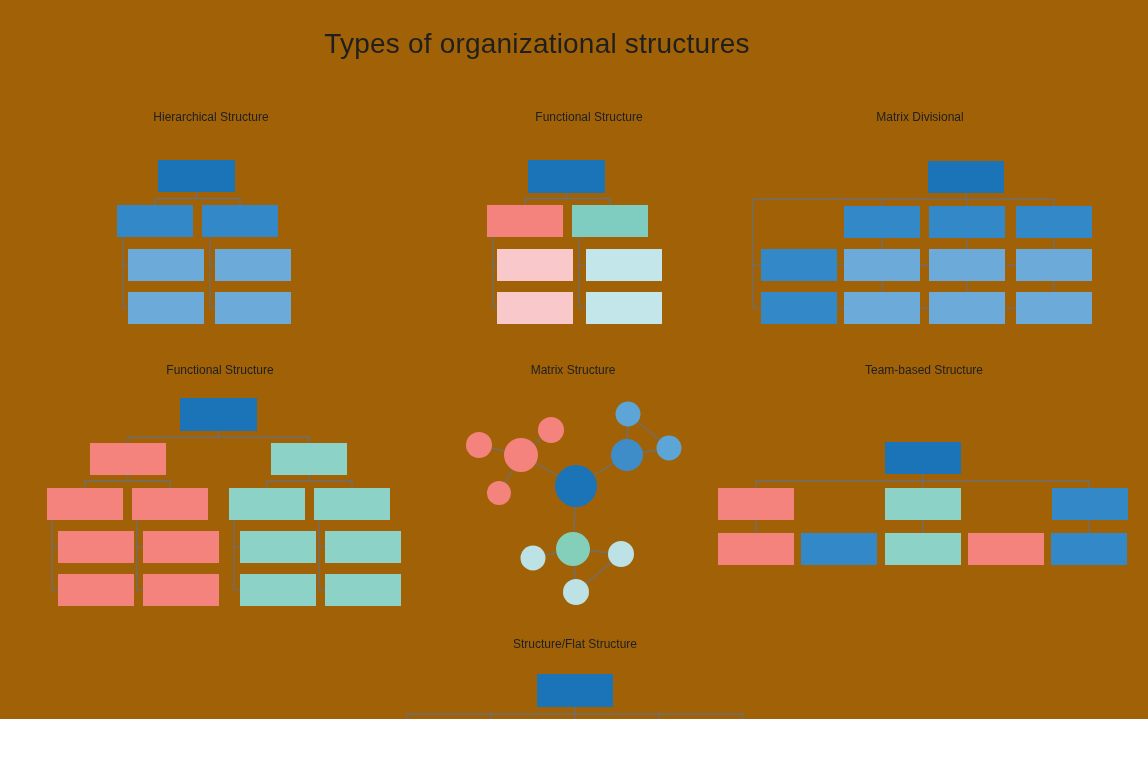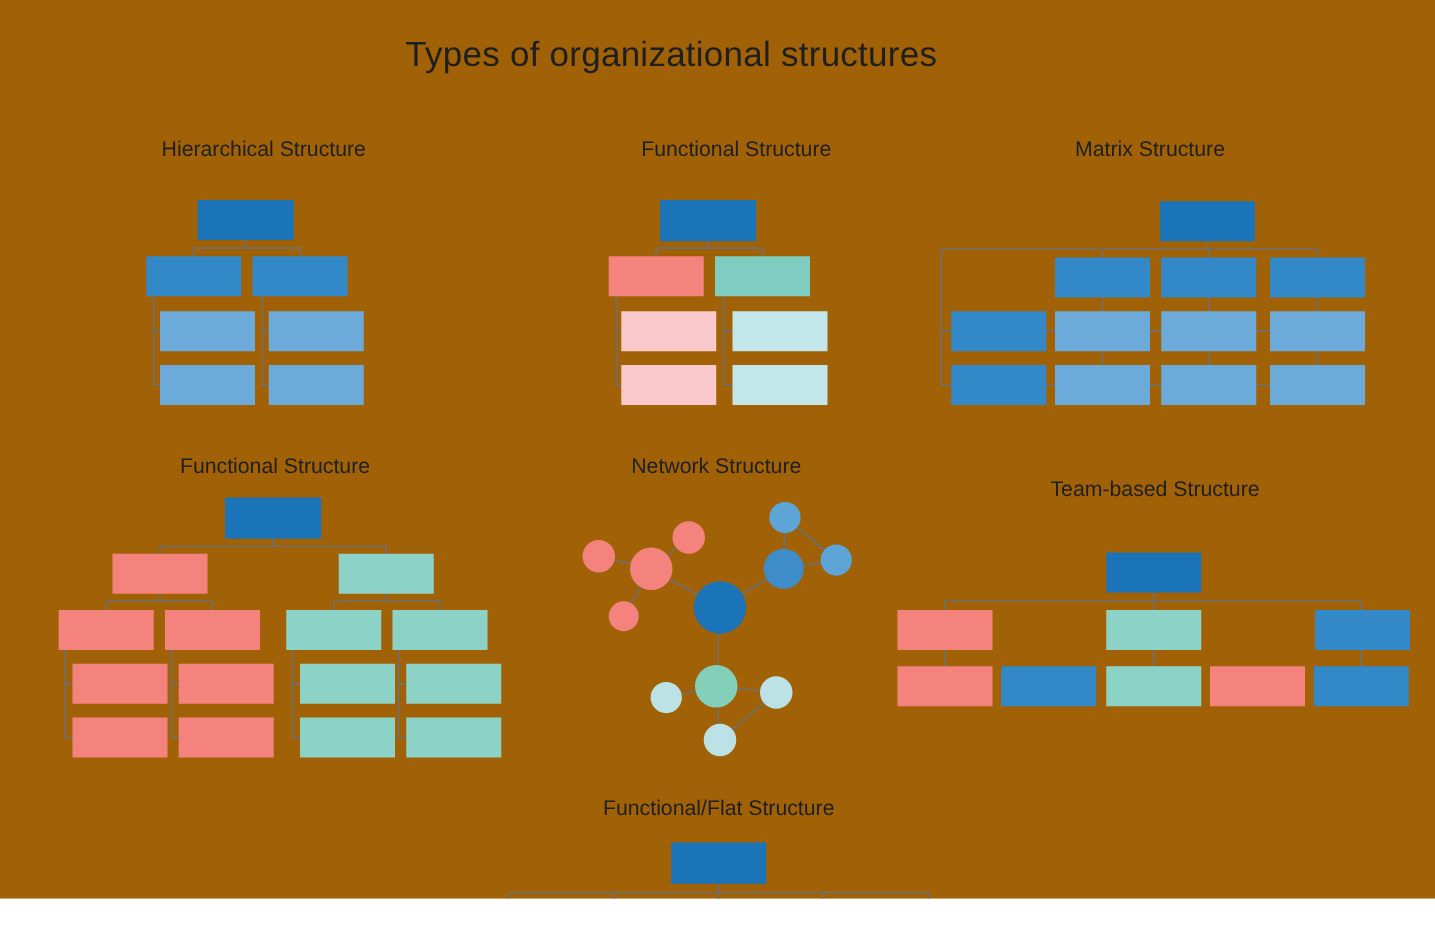--- a/index.html
+++ b/index.html
@@ -20,51 +20,51 @@
     font-size: 28px;
     font-weight: 400;
     color: #1f1f1f;
     white-space: nowrap;
     letter-spacing: 0.2px;
   }
   .panel-title {
     position: absolute;
     transform: translateX(-50%);
     margin: 0;
-    font-size: 17px;
+    font-size: 12px;
     font-weight: 400;
     color: #202020;
     white-space: nowrap;
   }
   .pt-0 { left: 211px; top: 110px; }
   .pt-1 { left: 589px; top: 110px; }
   .pt-2 { left: 920px; top: 110px; }
   .pt-3 { left: 220px; top: 363px; }
   .pt-4 { left: 573px; top: 363px; }
-  .pt-5 { left: 924px; top: 382px; }
+  .pt-5 { left: 924px; top: 363px; }
   .pt-6 { left: 575px; top: 637px; }
   #diagram-canvas {
     position: absolute;
     left: 0;
     top: 0;
   }
 </style>
 </head>
 <body>
 
 <div class="page">
   <h1 class="main-title">Types of organizational structures</h1>
 
   <h2 class="panel-title pt-0">Hierarchical Structure</h2>
   <h2 class="panel-title pt-1">Functional Structure</h2>
-  <h2 class="panel-title pt-2">Matrix Structure</h2>
+  <h2 class="panel-title pt-2">Matrix Divisional</h2>
   <h2 class="panel-title pt-3">Functional Structure</h2>
-  <h2 class="panel-title pt-4">Network Structure</h2>
+  <h2 class="panel-title pt-4">Matrix Structure</h2>
   <h2 class="panel-title pt-5">Team-based Structure</h2>
-  <h2 class="panel-title pt-6">Functional/Flat Structure</h2>
+  <h2 class="panel-title pt-6">Structure/Flat Structure</h2>
 
   <svg id="diagram-canvas" width="1148" height="761" viewBox="0 0 1148 761" xmlns="http://www.w3.org/2000/svg">
       <g>
         <polyline points="196.5,192 196.5,198.5" fill="none" stroke="#6f6f6f" stroke-width="1.3"></polyline>
         <polyline points="155,205 155,198.5 240,198.5 240,205" fill="none" stroke="#6f6f6f" stroke-width="1.3"></polyline>
         <polyline points="123,237 123,308" fill="none" stroke="#6f6f6f" stroke-width="1.3"></polyline>
         <polyline points="123,265 128,265" fill="none" stroke="#6f6f6f" stroke-width="1.3"></polyline>
         <polyline points="123,308 128,308" fill="none" stroke="#6f6f6f" stroke-width="1.3"></polyline>
         <polyline points="210,237 210,308" fill="none" stroke="#6f6f6f" stroke-width="1.3"></polyline>
         <polyline points="210,265 215,265" fill="none" stroke="#6f6f6f" stroke-width="1.3"></polyline>

